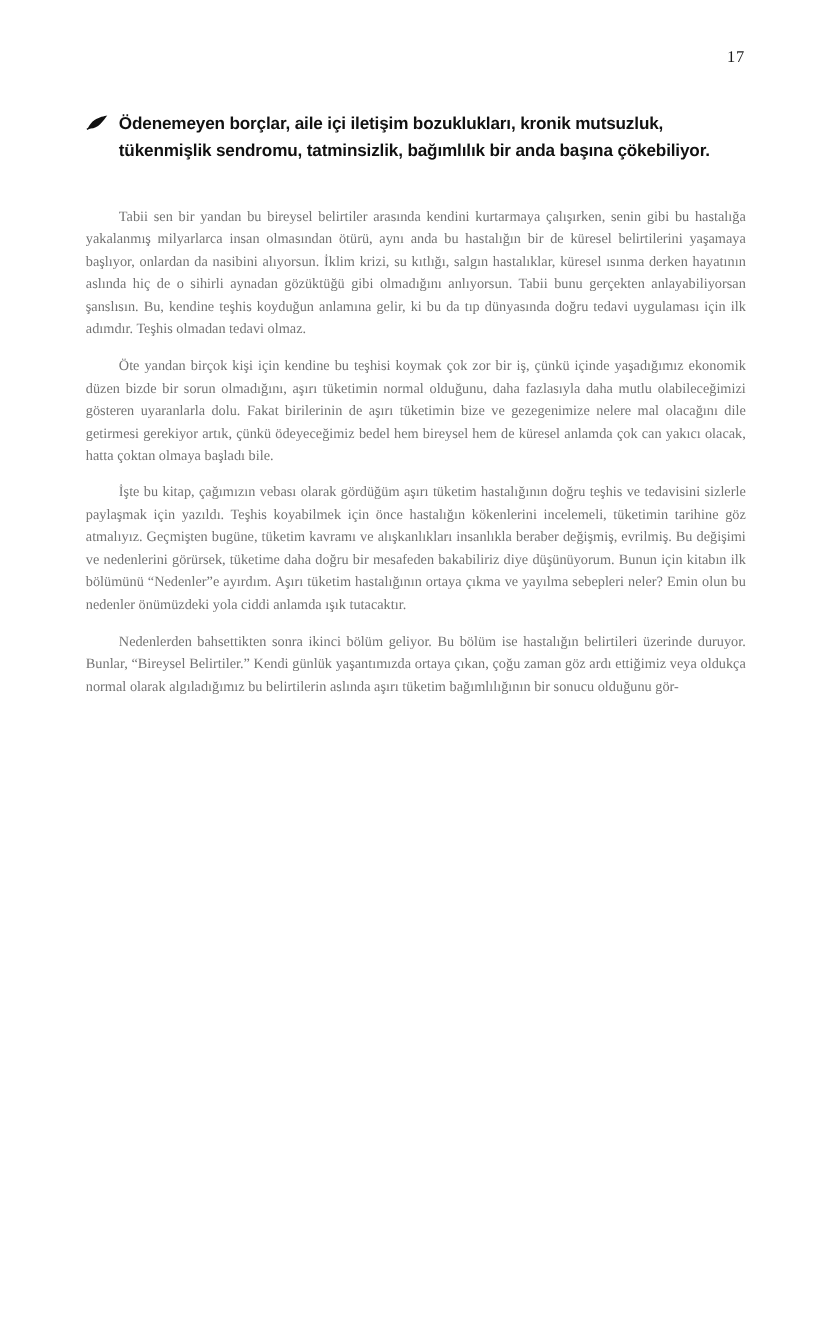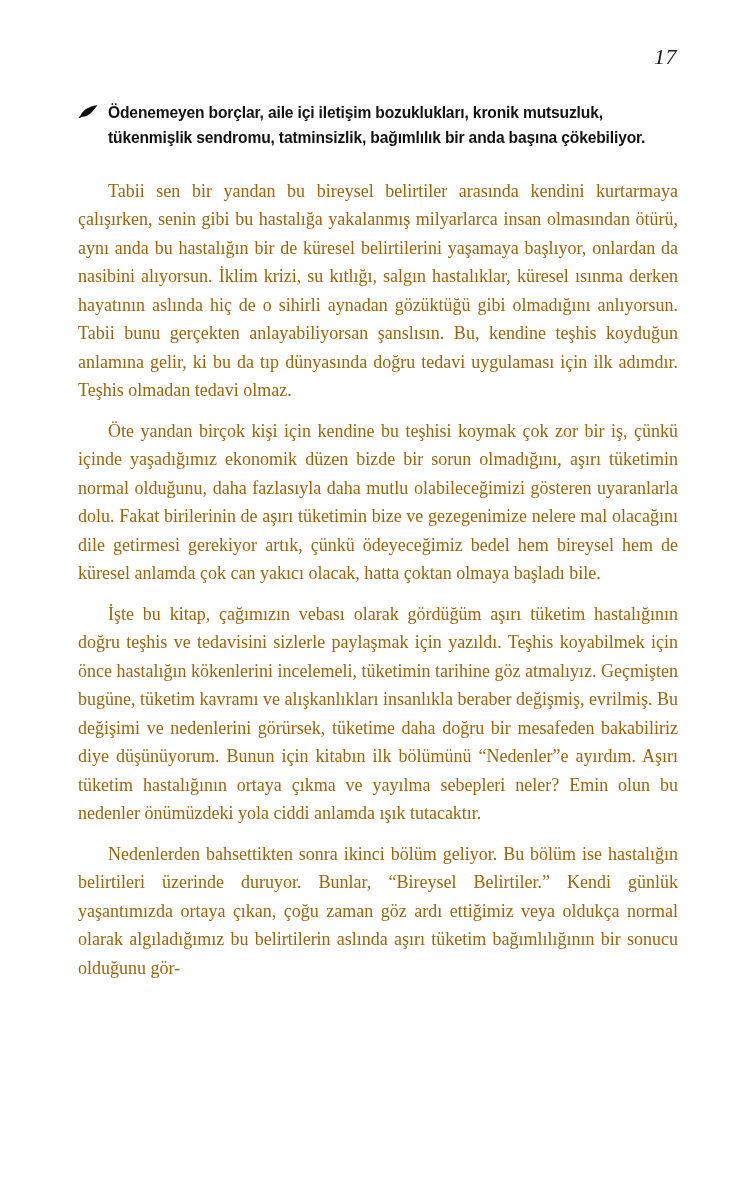--- a/index.html
+++ b/index.html
@@ -14,35 +14,34 @@
     background: #ffffff;
     overflow: hidden;
     font-family: "Liberation Serif", serif;
     color: #151515;
   }
   .page-number {
     position: absolute;
     top: 44px;
     right: 78px;
     font-family: "Liberation Serif", serif;
-    font-style: italic;
-    font-size: 22px;
+    font-size: 15px;
     color: #1a1a1a;
     letter-spacing: 0.5px;
   }
   .content {
     position: absolute;
     left: 78px;
     top: 100px;
     width: 600px;
   }
   .callout {
     position: relative;
     padding-left: 30px;
-    margin-bottom: 26px;
+    margin-bottom: 36px;
   }
   .callout-icon {
     position: absolute;
     left: 0;
     top: 4px;
     width: 22px;
     height: 16px;
     color: #111;
     line-height: 1;
   }
@@ -51,25 +50,25 @@
     font-weight: bold;
     font-size: 15.6px;
     line-height: 1.62;
     color: #111;
     letter-spacing: -0.15px;
   }
   p.body {
     margin: 0;
     text-indent: 30px;
     font-family: "Liberation Serif", serif;
-    font-size: 18px;
+    font-size: 13px;
     line-height: 1.585;
     text-align: justify;
     text-justify: inter-word;
-    color: #a16207;
+    color: #737373;
     hyphens: manual;
   }
   p.body + p.body {
     margin-top: 12px;
   }
 </style>
 </head>
 <body>
 
 <div class="page">

